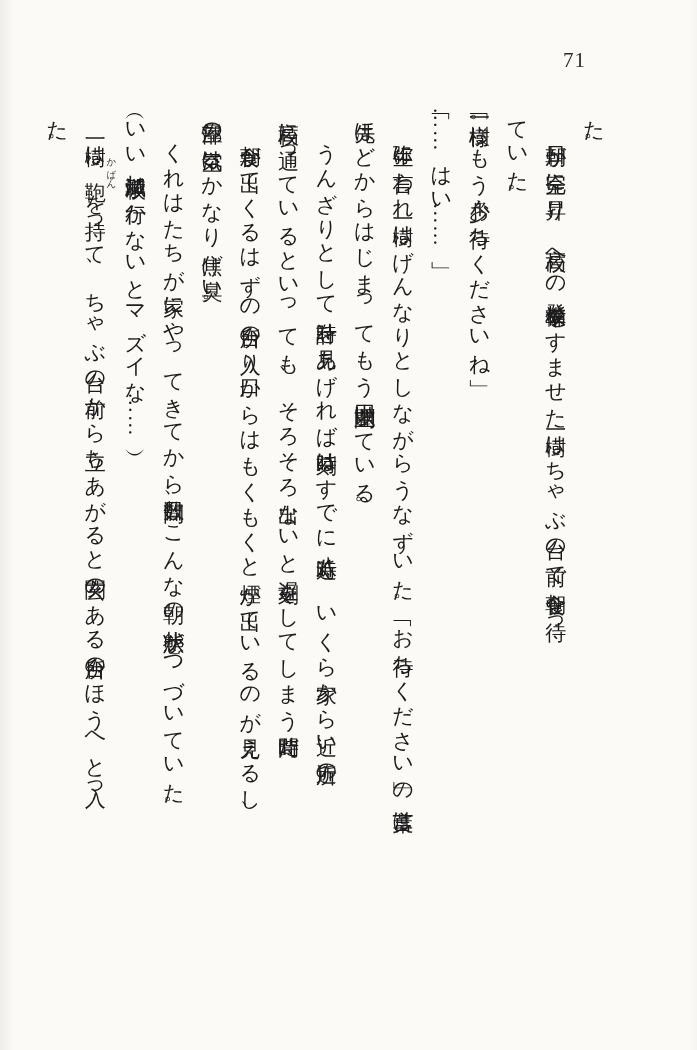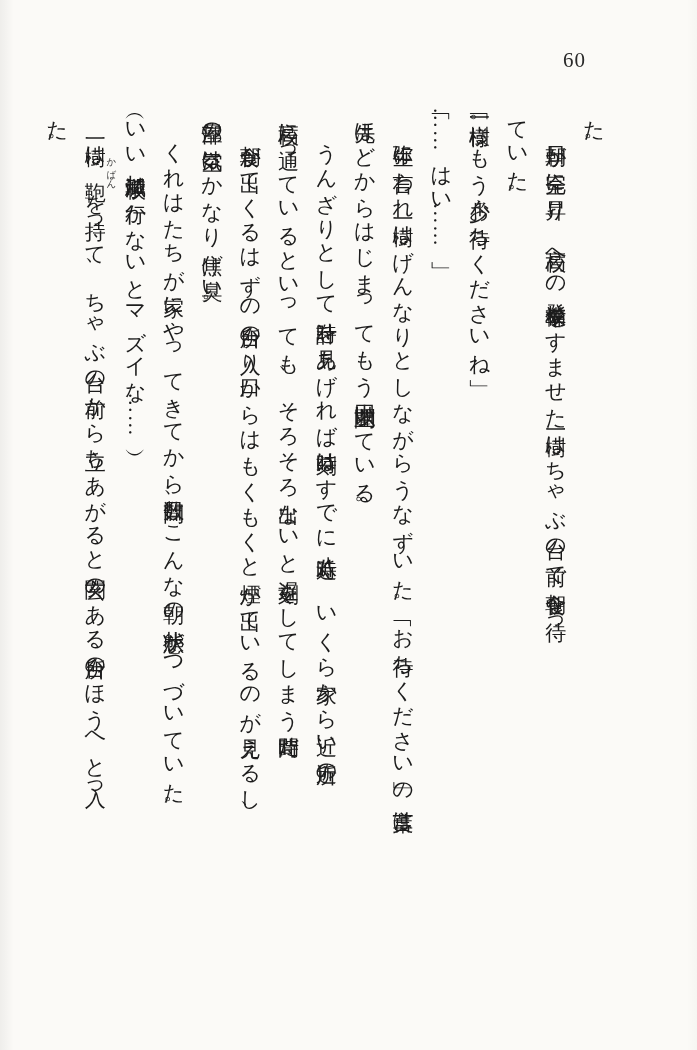--- a/index.html
+++ b/index.html
@@ -56,21 +56,21 @@
     font-size: 9.5px;
     letter-spacing: 0;
     color: #333;
   }
 </style>
 </head>
 <body>
 
 <div class="edge-shade"></div>
 
-<div class="page-number">60</div>
+<div class="page-number">71</div>
 
 <div class="text-block">
   <p>た。</p>
   <p>　朝日が完全に昇り、高校への登校準備をすませた一樹はちゃぶ台の前で朝食を待っ</p>
   <p>ていた。</p>
   <p>「一樹様。もう少々お待ちくださいね」</p>
   <p>「……はい……」</p>
   <p>　弥生に言われ一樹はげんなりとしながらうなずいた。「お待ちください」の言葉は</p>
   <p>先ほどからはじまってもう十回以上聞いている。</p>
   <p>　うんざりとして時計を見あげれば時刻はすでに八時近く。いくら家から近い近所の</p>

